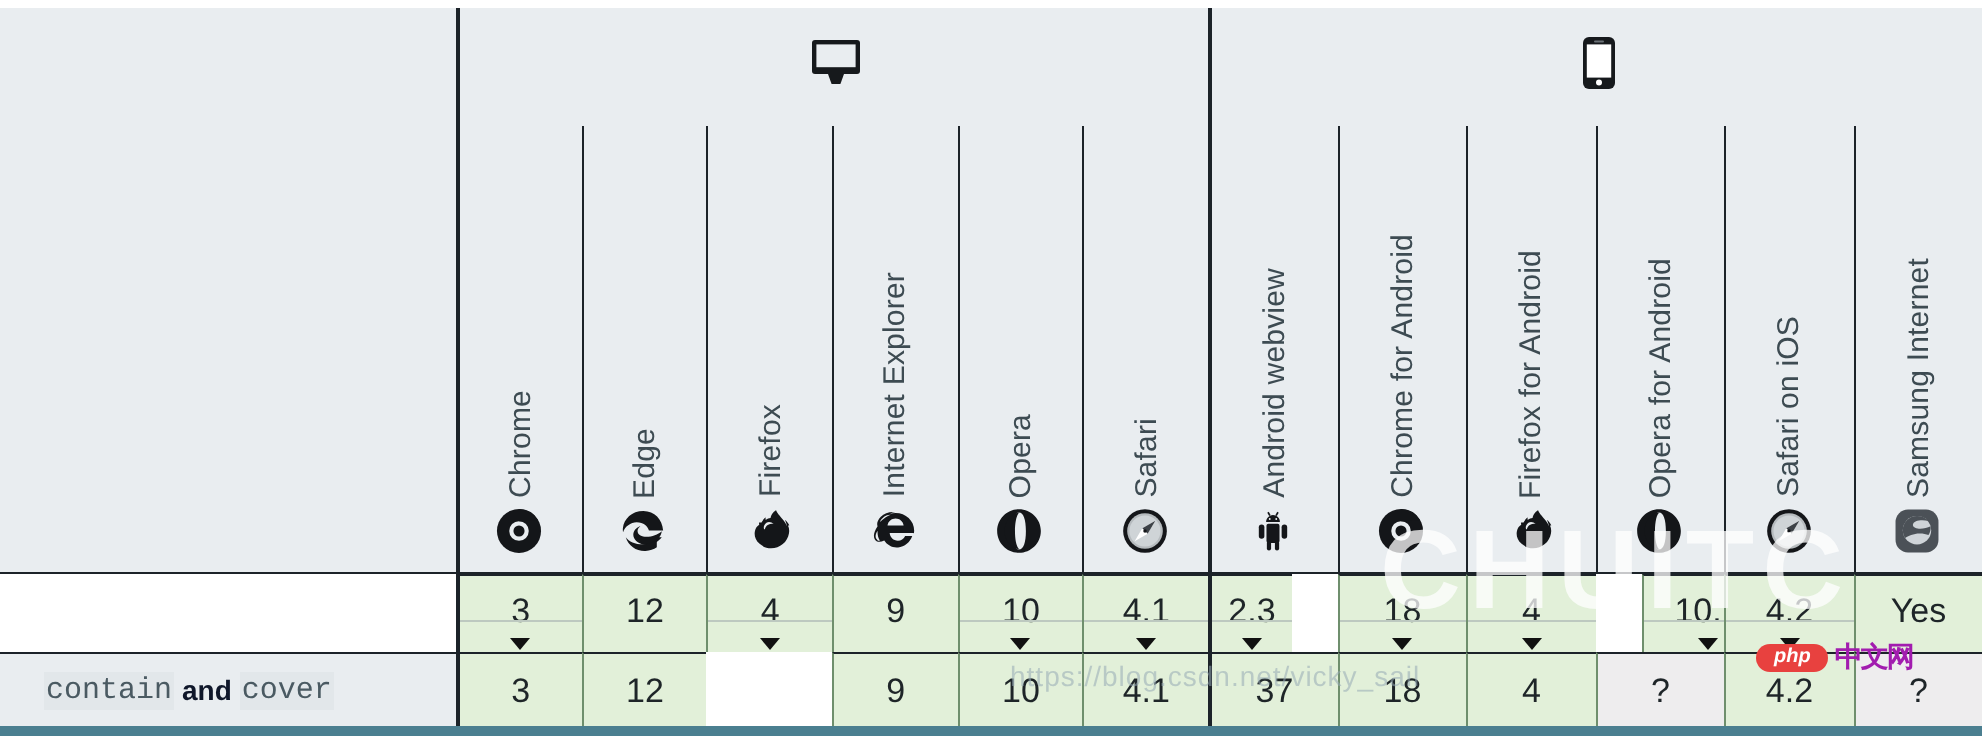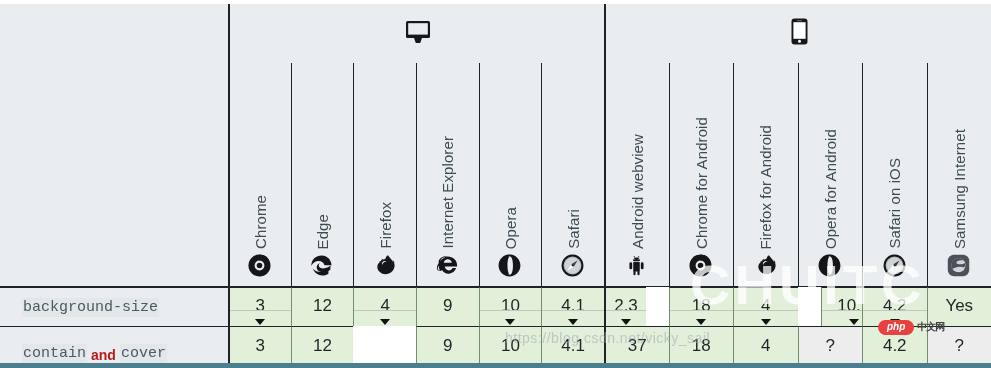--- a/index.html
+++ b/index.html
@@ -69,30 +69,30 @@
   .rowband.r0{top:283px;height:39px;}
   .rowband.r1{top:322px;height:37px;}
   .rowband .rlabel{
     position:absolute;left:0;top:0;width:228px;height:100%;
     background:#e9edf0;
     box-sizing:border-box;
     display:flex;align-items:center;
     padding-left:22px;
     border-top:1px solid #1c2329;
   }
-  .rowband.r1 .rlabel{border-top:1px solid #1c2329;align-items:flex-end;}
+  .rowband.r1 .rlabel{border-top:1px solid #1c2329;}
   .lbl-code{
     font-family:"Liberation Mono", "DejaVu Sans Mono", monospace;
     font-size:15px;color:#4a5a62;
     background:#e2e7ea;
     padding:1px 1px;
   }
   .lbl-and{
     font-family:"Liberation Sans", sans-serif;
-    font-weight:bold;font-size:14px;color:#b91c1c;
+    font-weight:bold;font-size:14px;color:#0f172a;
     background:transparent;padding:0 4px;
   }
 
   .cell{
     position:absolute;top:0;height:100%;
     background:#e2f0d9;
     box-sizing:border-box;
     border-left:1px solid #6f8f6d;
     border-top:1px solid #1c2329;
     display:flex;align-items:flex-start;justify-content:center;
@@ -161,21 +161,21 @@
   .wm-php{
     background:#e8413f;
     color:#ffffff;
     font-size:10px;font-style:italic;font-weight:bold;
     border-radius:11px;
     padding:1px 9px 2px 9px;
     line-height:1.15;
     font-family:"Liberation Sans", sans-serif;
   }
   .wm-cn{
-    color:#404040;font-size:10px;font-weight:bold;
+    color:#a21caf;font-size:14px;font-weight:bold;
     font-family:Liberation Sans, sans-serif;
     letter-spacing:-1px;
   }
   
   .toptext{
     position:absolute;left:600px;top:-4px;
     font-size:13px;color:#8fa9bd;
     white-space:nowrap;pointer-events:none;
     font-family:"Liberation Sans", sans-serif;
   }
@@ -373,23 +373,20 @@
               </span>
             </div>
           </div>
         </div>
     </div>
 
     <div class="topthin"></div>
 
     <div id="data-rows">
         <div class="rowband r0">
-          <div class="rlabel">
-            <span class="lbl-code">background-size</span>
-          </div>
           <div class="cell grpstart has-marker" style="left: 228px; width: 62.6667px;">
             <span class="val">3</span>
           </div>
           <div class="cell" style="left: 290.667px; width: 62.6667px;">
             <span class="val">12</span>
           </div>
           <div class="cell has-marker" style="left: 353.333px; width: 62.6667px;">
             <span class="val">4</span>
           </div>
           <div class="cell" style="left: 416px; width: 62.6667px;">

